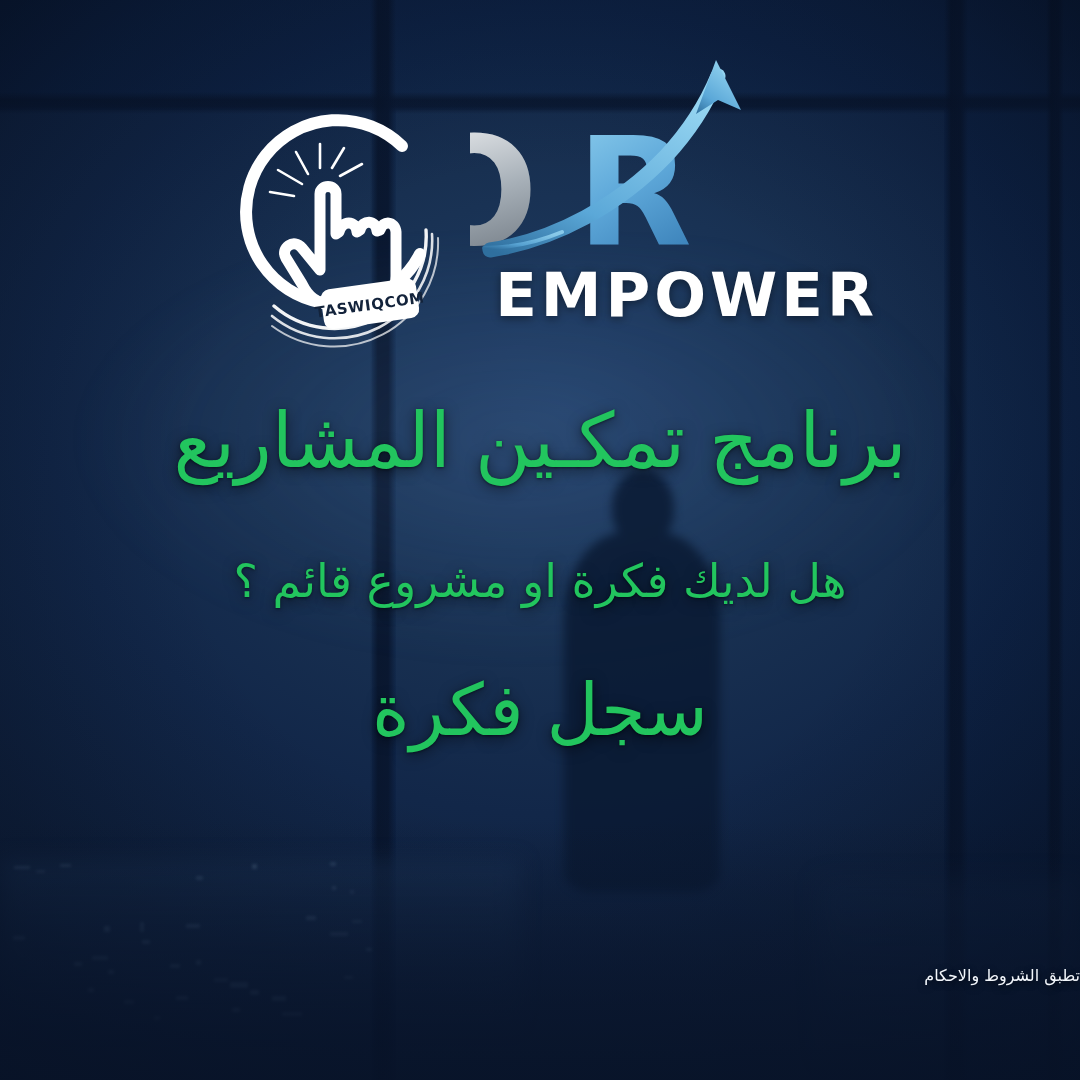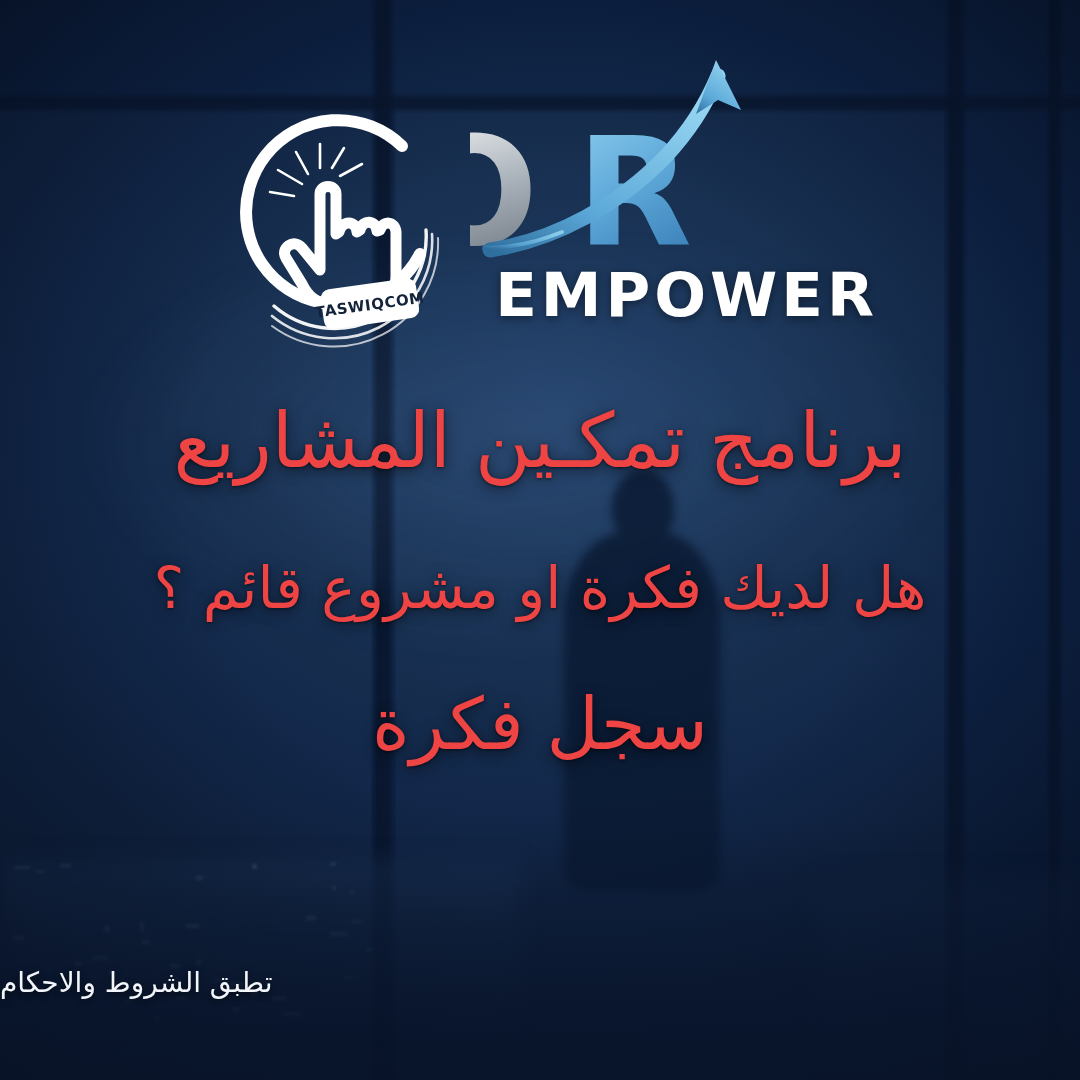--- a/index.html
+++ b/index.html
@@ -171,51 +171,51 @@
   
   .headline-stack {
     position: absolute;
     left: 0;
     right: 0;
     top: 398px;
     text-align: center;
     direction: rtl;
   }
   .headline {
-    color: #ef4444;
+    color: #22c55e;
     font-family: "DejaVu Sans", "Liberation Sans", sans-serif;
     text-shadow: 0 3px 14px rgba(0,0,0,.55), 0 1px 3px rgba(0,0,0,.5);
     white-space: nowrap;
   }
   .headline-1 {
     font-size: 76px;
     letter-spacing: 1px;
     line-height: 1.14;
   }
   .headline-2 {
-    font-size: 58px;
+    font-size: 46px;
     line-height: 1.14;
     margin-top: 70px;
   }
   .headline-3 {
     font-size: 72px;
     line-height: 1.14;
     margin-top: 62px;
   }
 
   .terms {
     position: absolute;
     left: 0;
     right: 0;
     top: 966px;
-    text-align: left;
+    text-align: right;
     direction: rtl;
     color: #f2f6fb;
     font-family: "DejaVu Sans", "Liberation Sans", sans-serif;
-    font-size: 28px;
+    font-size: 16px;
     letter-spacing: .5px;
     text-shadow: 0 2px 7px rgba(0,0,0,.6);
   }
 </style>
 </head>
 <body>
 
 <div id="poster">
 
   <div class="bg-base"></div>

